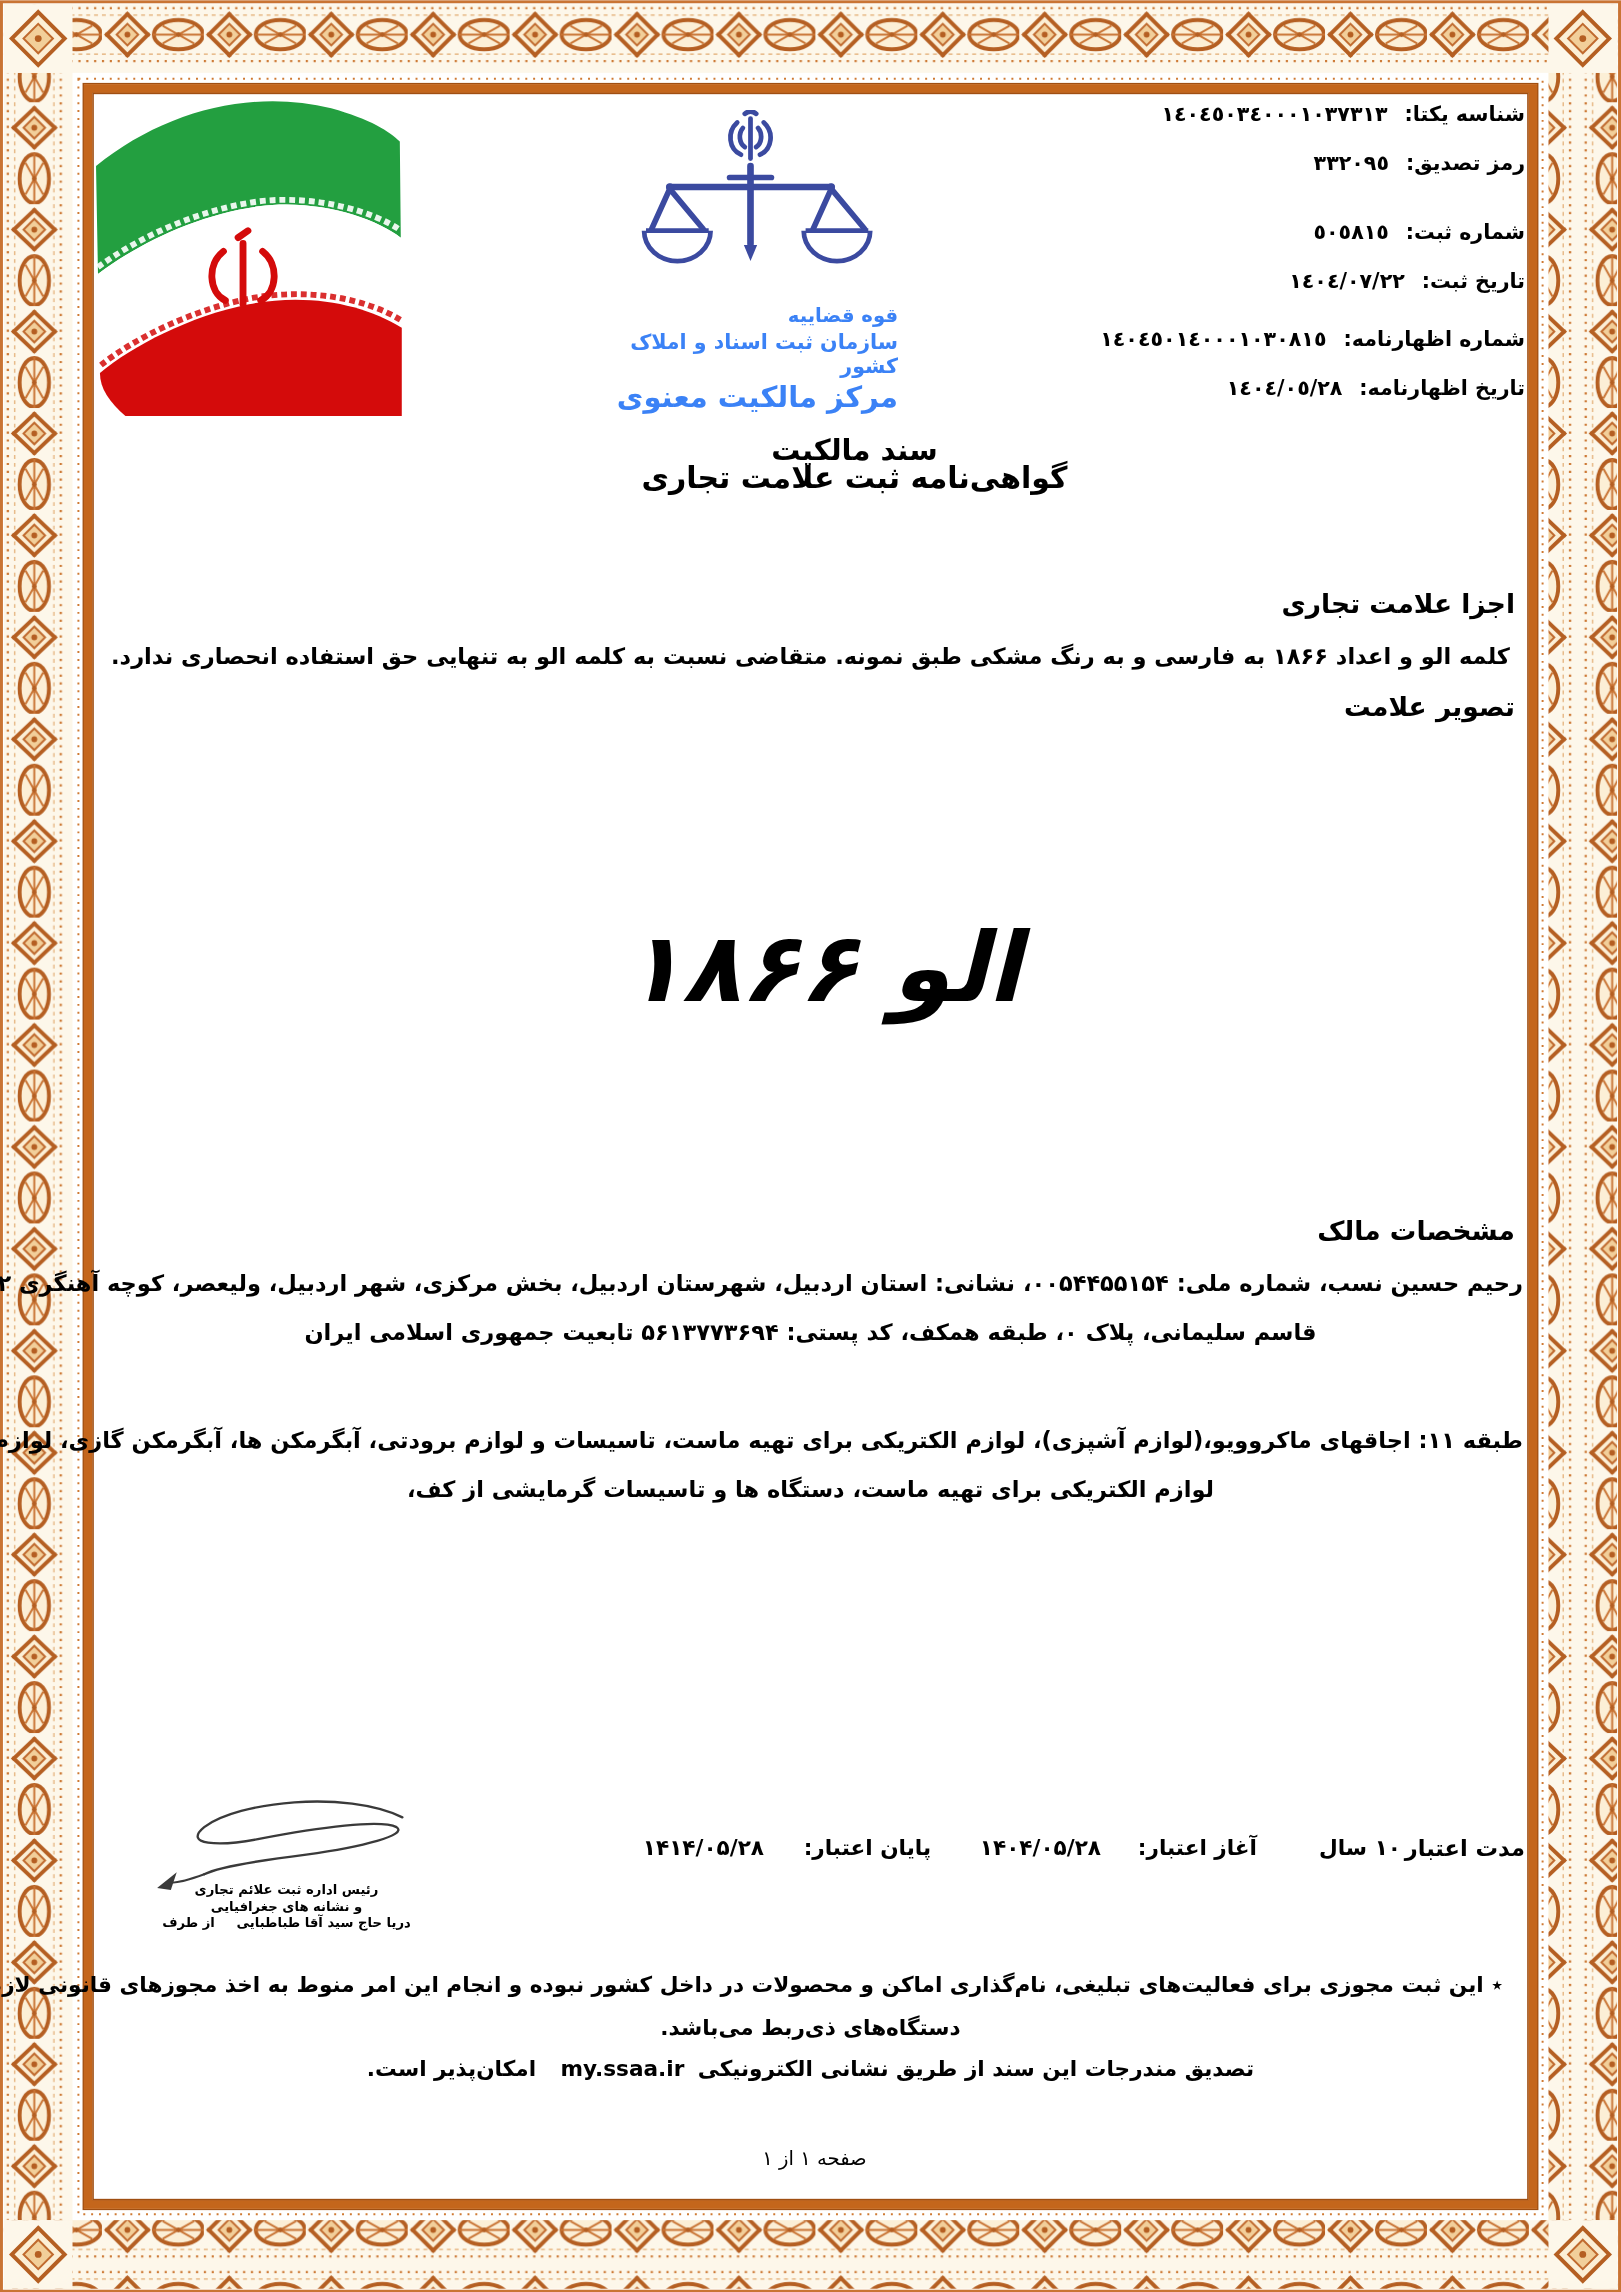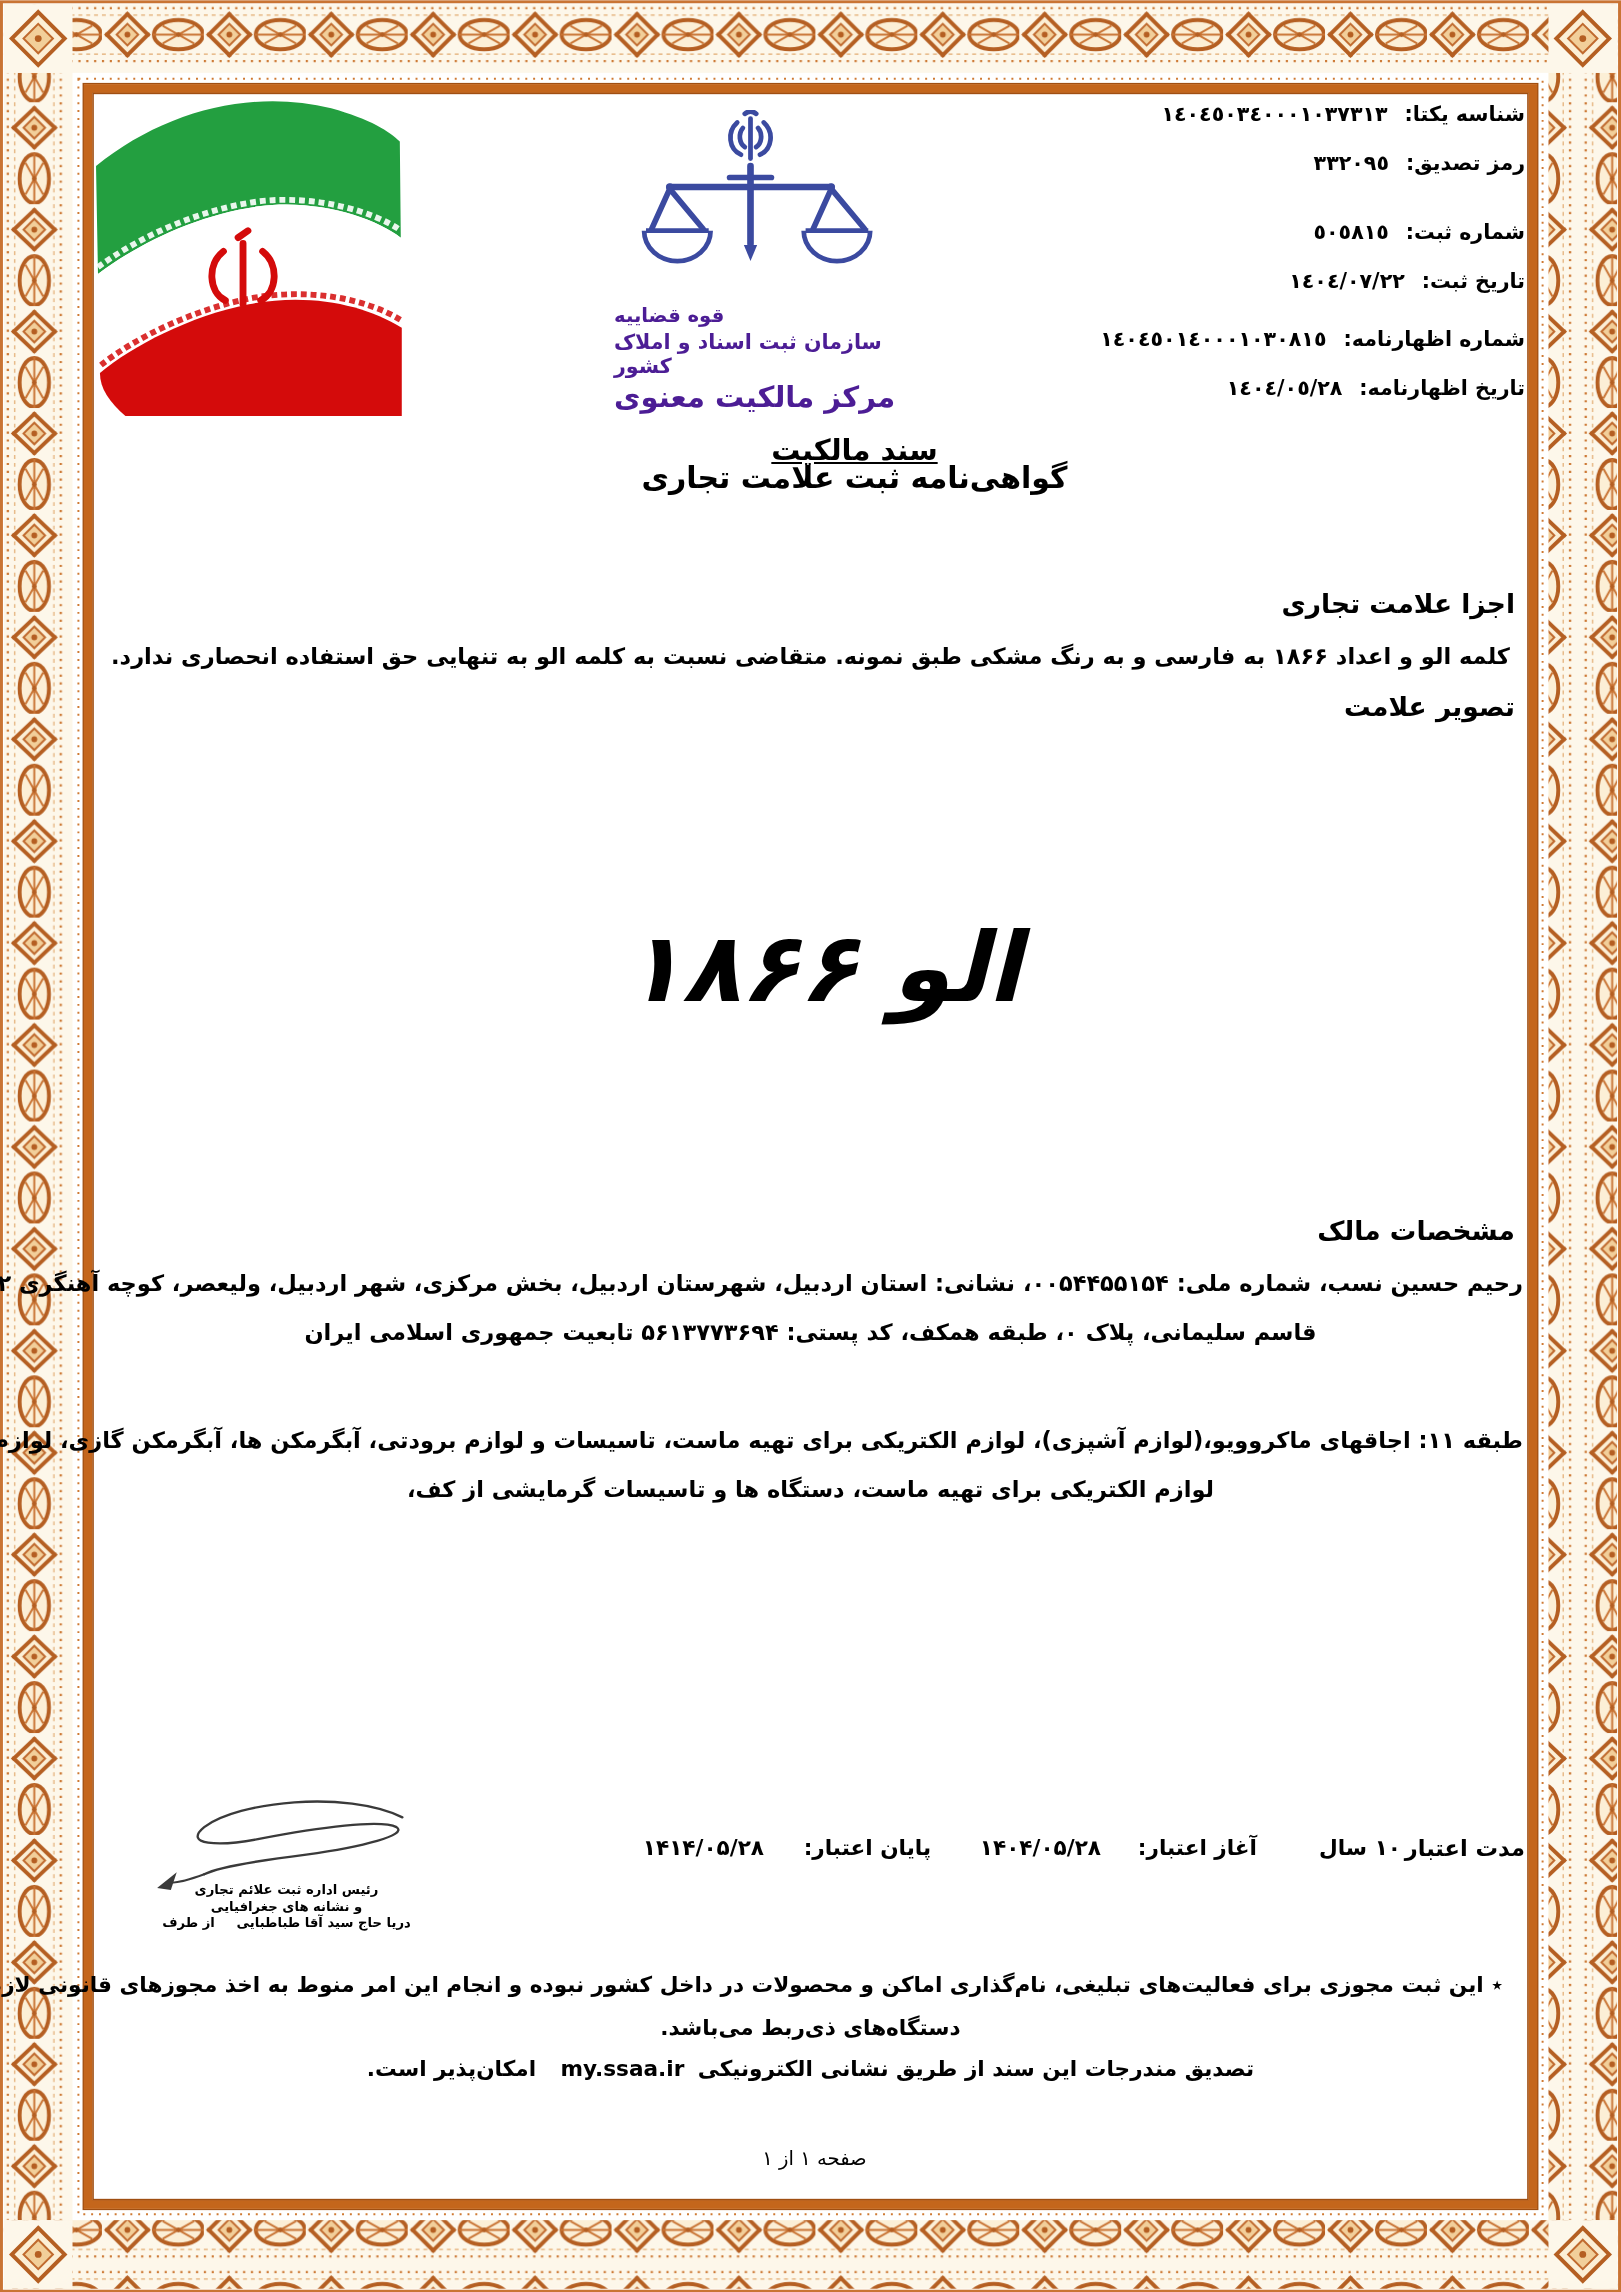--- a/index.html
+++ b/index.html
@@ -6,26 +6,26 @@
   .page{
     position:relative;width:1621px;height:2293px;background:#ffffff;overflow:hidden;
     font-family:"DejaVu Sans",sans-serif;direction:rtl;color:#000;
   }
   .abs{position:absolute;}
   svg{display:block;}
   
   .meta-line{position:absolute;right:96px;font-size:20.6px;font-weight:bold;white-space:nowrap;direction:rtl;}
   .meta-line .lbl{margin-left:9.8px;}
   
-  .org-block{position:absolute;left:614px;top:108px;width:284px;text-align:left;color:#4c1d95;}
+  .org-block{position:absolute;left:614px;top:108px;width:284px;text-align:right;color:#3b82f6;}
   .org-line1{font-size:19.6px;font-weight:bold;margin-top:3.9px;}
   .org-line2{font-size:20.6px;font-weight:bold;margin-top:2.9px;}
   .org-line3{font-size:29px;font-weight:bold;margin-top:2px;}
   
-  .doc-type{position:absolute;left:94px;right:94px;top:433px;text-align:center;font-size:29px;font-weight:bold;transform:translateX(44px);text-decoration:underline;}
+  .doc-type{position:absolute;left:94px;right:94px;top:433px;text-align:center;font-size:29px;font-weight:bold;transform:translateX(44px);}
   .main-title{position:absolute;left:94px;right:94px;top:460px;text-align:center;font-size:30px;font-weight:bold;transform:translateX(44px);}
   
   .sec-h{position:absolute;right:106px;font-size:26.5px;font-weight:bold;white-space:nowrap;}
   .body-line{position:absolute;left:98px;right:98px;text-align:center;font-size:22.5px;font-weight:bold;white-space:nowrap;}
   .mark-text{
     position:absolute;left:94px;right:94px;top:912px;text-align:center;
     font-size:96px;font-weight:bold;transform:translateX(19.6px) skewX(-14deg);letter-spacing:3.9px;
   }
   
   .validity span{position:absolute;top:0;font-weight:bold;white-space:nowrap;}

